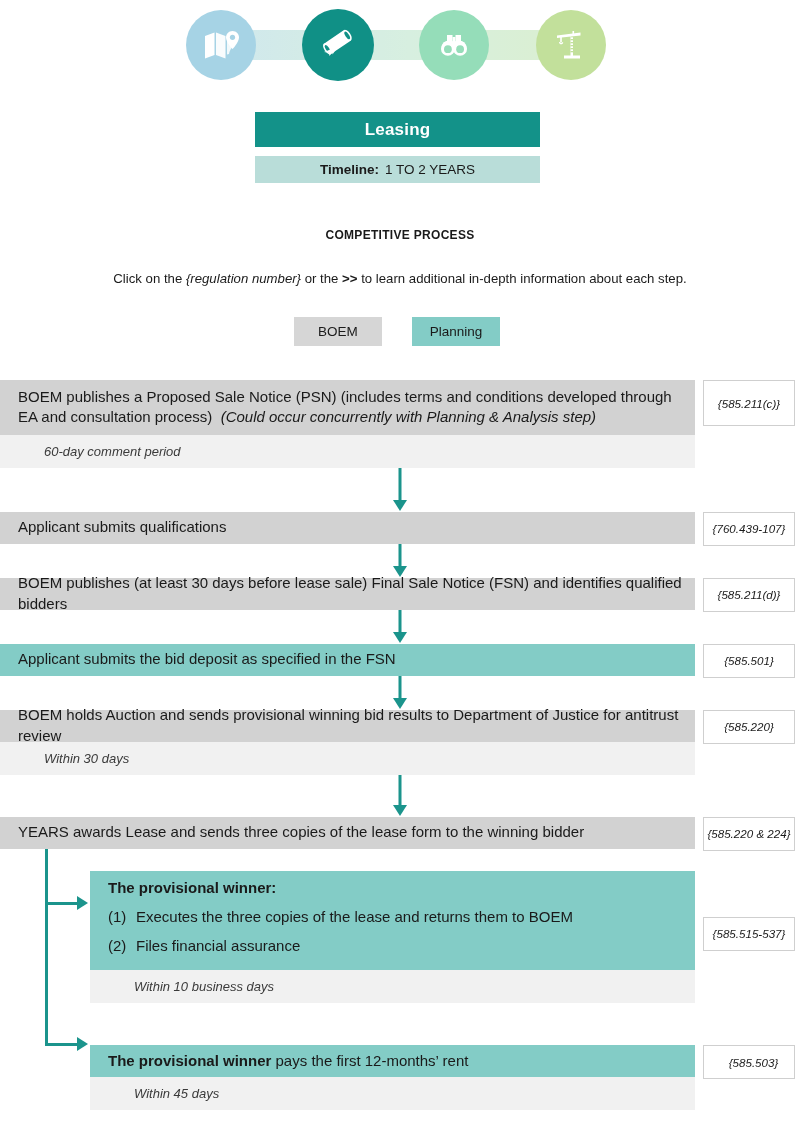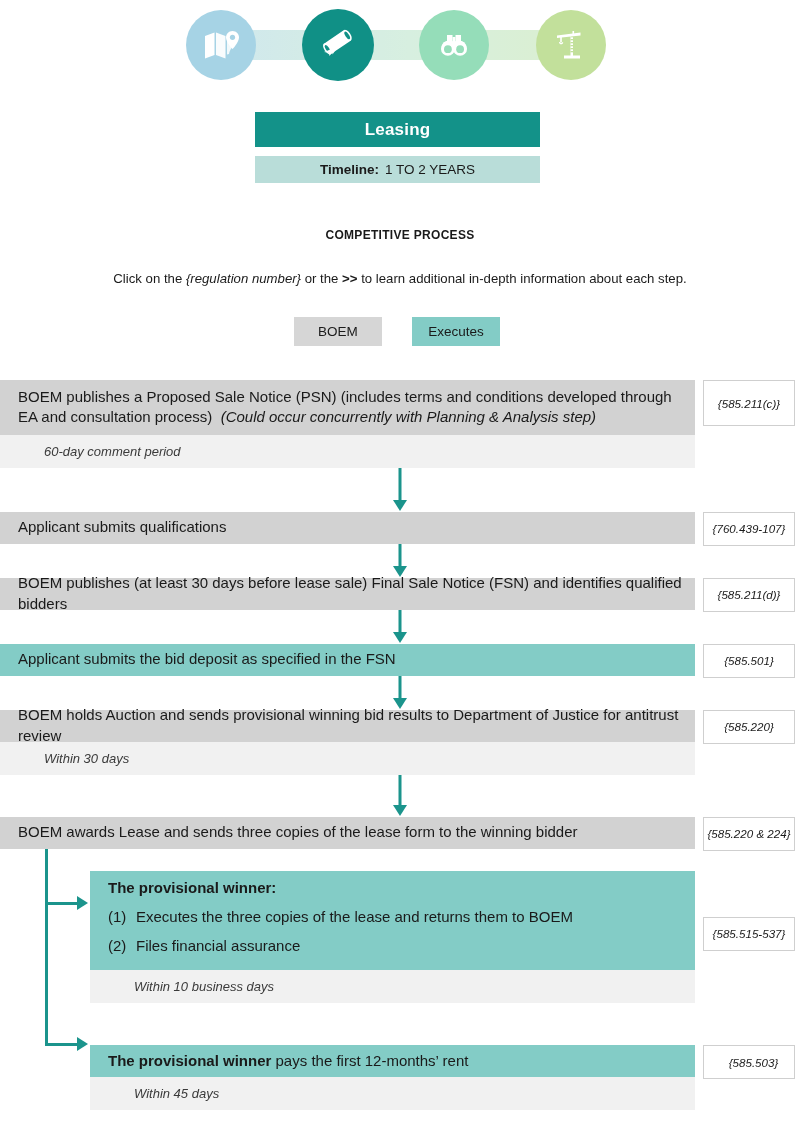--- a/index.html
+++ b/index.html
@@ -224,21 +224,21 @@
     <span class="tl-value">1 TO 2 YEARS</span>
   </div>
 
   <div class="process-title">COMPETITIVE PROCESS</div>
 
   <div class="instructions">
     <span>Click on the </span><i>{regulation number}</i><span> or the </span><b>&gt;&gt;</b><span> to learn additional in-depth information about each step.</span>
   </div>
 
   <div class="legend">
-    <span class="legend-chip chip-boem">BOEM</span><span class="legend-chip chip-applicant">Executes</span>
+    <span class="legend-chip chip-boem">BOEM</span><span class="legend-chip chip-applicant">Planning</span>
   </div>
 
   <div class="flow">
 
     <div class="step">
       <div class="row">
         <div class="bar boem wide">
           <span>
             <span>BOEM publishes a Proposed Sale Notice (PSN) (includes terms and conditions developed through EA and consultation process)</span>&nbsp;&nbsp;<span class="ital">(Could occur concurrently with Planning &amp; Analysis step)</span>
           </span>
@@ -306,21 +306,21 @@
     </div>
 
     <div class="arrow-v" style="height:42px;">
       <div class="shaft" style="height:32px;"></div>
       <div class="head" style="top:30px;"></div>
     </div>
 
     <div class="step">
       <div class="row">
         <div class="bar boem wide" style="height:32px;">
-          <span>BOEM awards Lease and sends three copies of the lease form to the winning bidder</span>
+          <span>YEARS awards Lease and sends three copies of the lease form to the winning bidder</span>
         </div>
         <div class="reg-badge" style="height:32px;">{585.220 &amp; 224}</div>
       </div>
     </div>
 
     <div class="step" style="position:relative;">
       <div class="branch">
         <div class="vline" style="top:0px; height:196px;"></div>
         <div class="hline" style="top:53px; width:34px;"></div>
         <div class="harrow" style="left:77px; top:47px;"></div>

